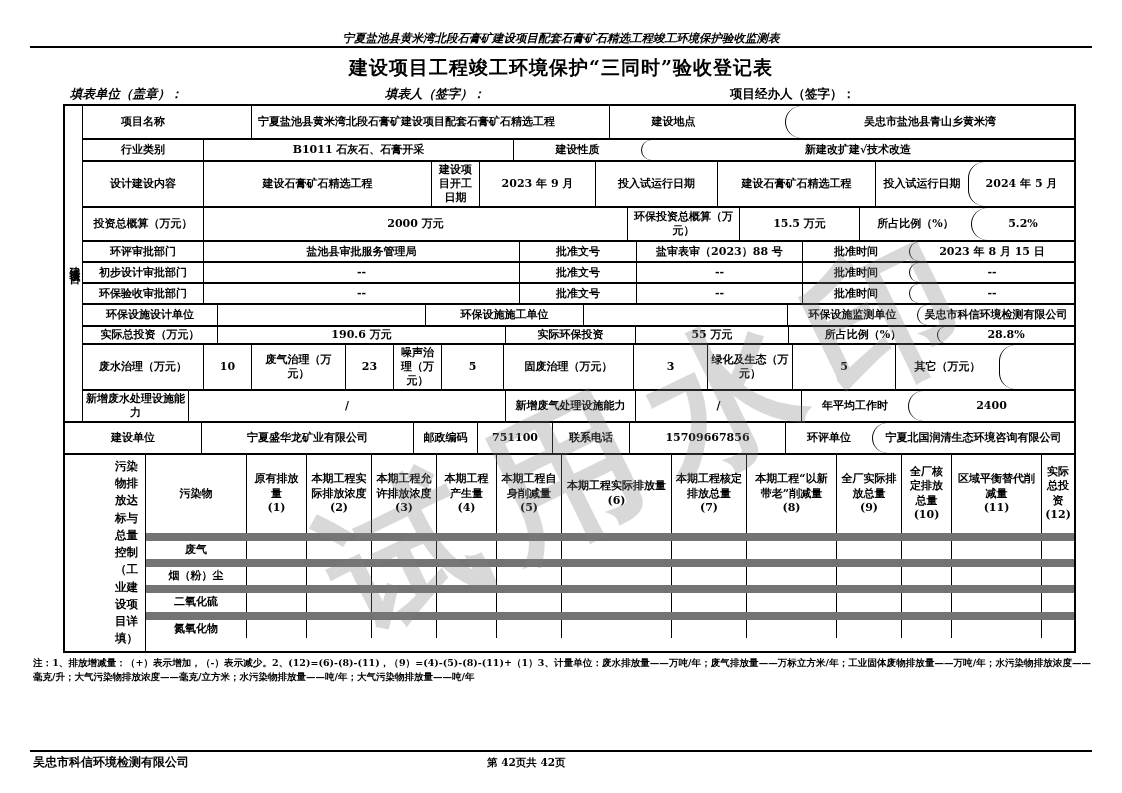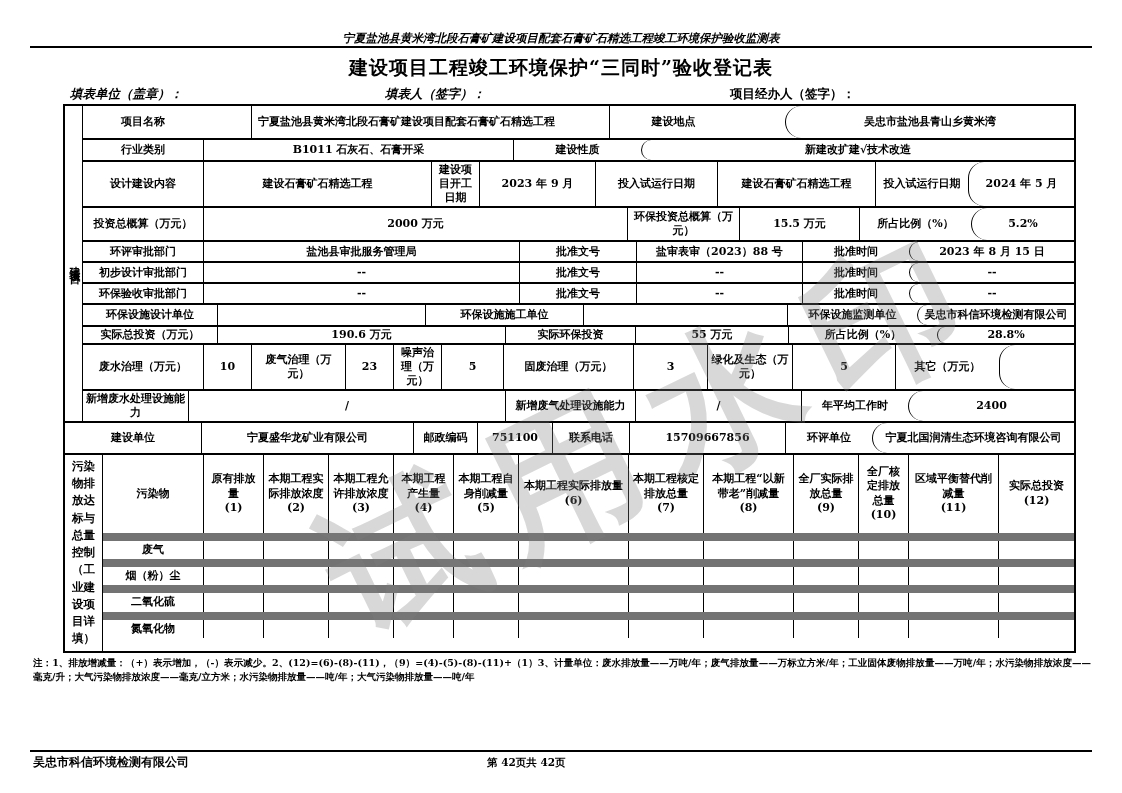--- a/index.html
+++ b/index.html
@@ -35,21 +35,21 @@
         text-align:center;font-size:11px;font-weight:bold;line-height:1.25;padding:1px 3px;
         word-break:break-all;flex-shrink:0;}
   .cell.cfirst{border-left:none;}
   .cell.grow{flex:1 1 auto;width:auto;border-radius:16px;}
   .nature-cell{flex-direction:row;}
   
   .h-r1{min-height:32px;gap:48px;} .h-r2{min-height:22px;} .h-r3{min-height:46px;} .h-r4{min-height:34px;}
   .h-r5{min-height:21px;} .h-r8{min-height:22px;} .h-r9{min-height:17px;} .h-r10{min-height:46px;}
   .h-r11{min-height:32px;} .h-r12{min-height:32px;}
   
-  .wcol{width:38px;border-right:1px solid #000;display:flex;align-items:center;justify-content:center;padding:3px 5px;}
+  .wcol{width:38px;border-right:1px solid #000;display:flex;align-items:center;justify-content:center;padding:3px 5px;margin-left:43px;}
   .wtext{font-size:11.5px;font-weight:bold;line-height:1.5;text-align:center;word-break:break-all;}
   .lrows{flex:1;display:flex;flex-direction:column;}
   .lrow{display:grid;grid-template-columns:100px 60px 65px 65px 60px 65px 110px 75px 90px 65px 50px 90px 1fr;border-top:8px solid #737373;}
   .lrow.lheader{border-top:none;min-height:78px;}
   .lrow.ldata{min-height:22px;}
   .lcell{border-left:1px solid #000;display:flex;flex-direction:column;align-items:center;justify-content:center;
          text-align:center;font-size:11px;font-weight:bold;line-height:1.3;padding:2px 3px;word-break:break-all;}
   .lcell:first-child{border-left:none;}
   .hnum{display:block;}
   

